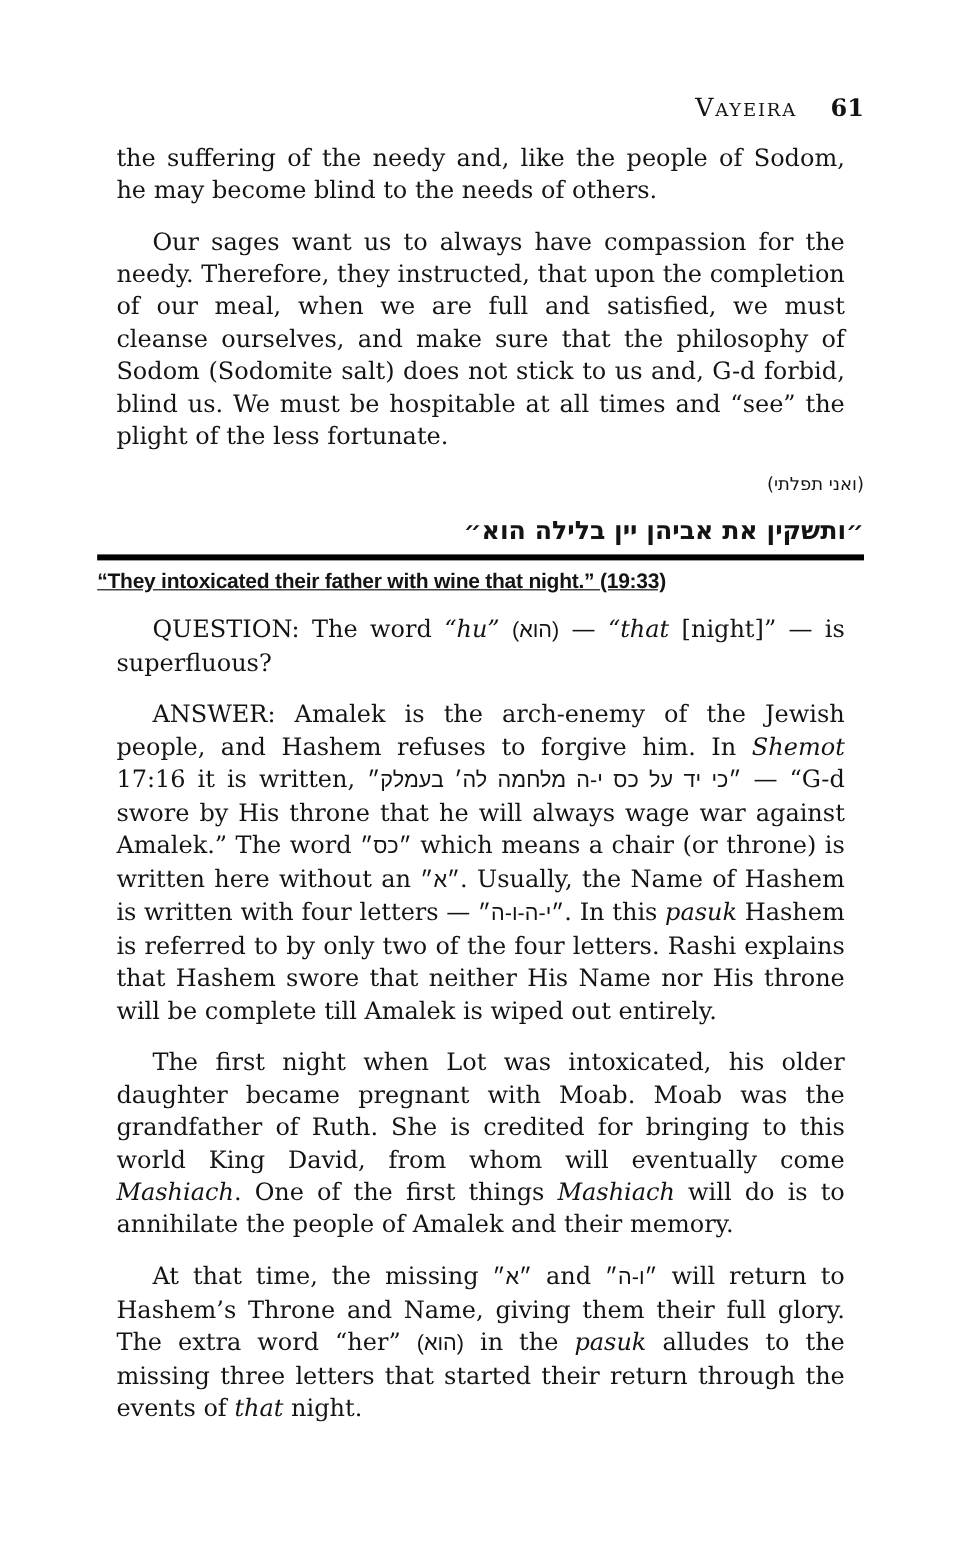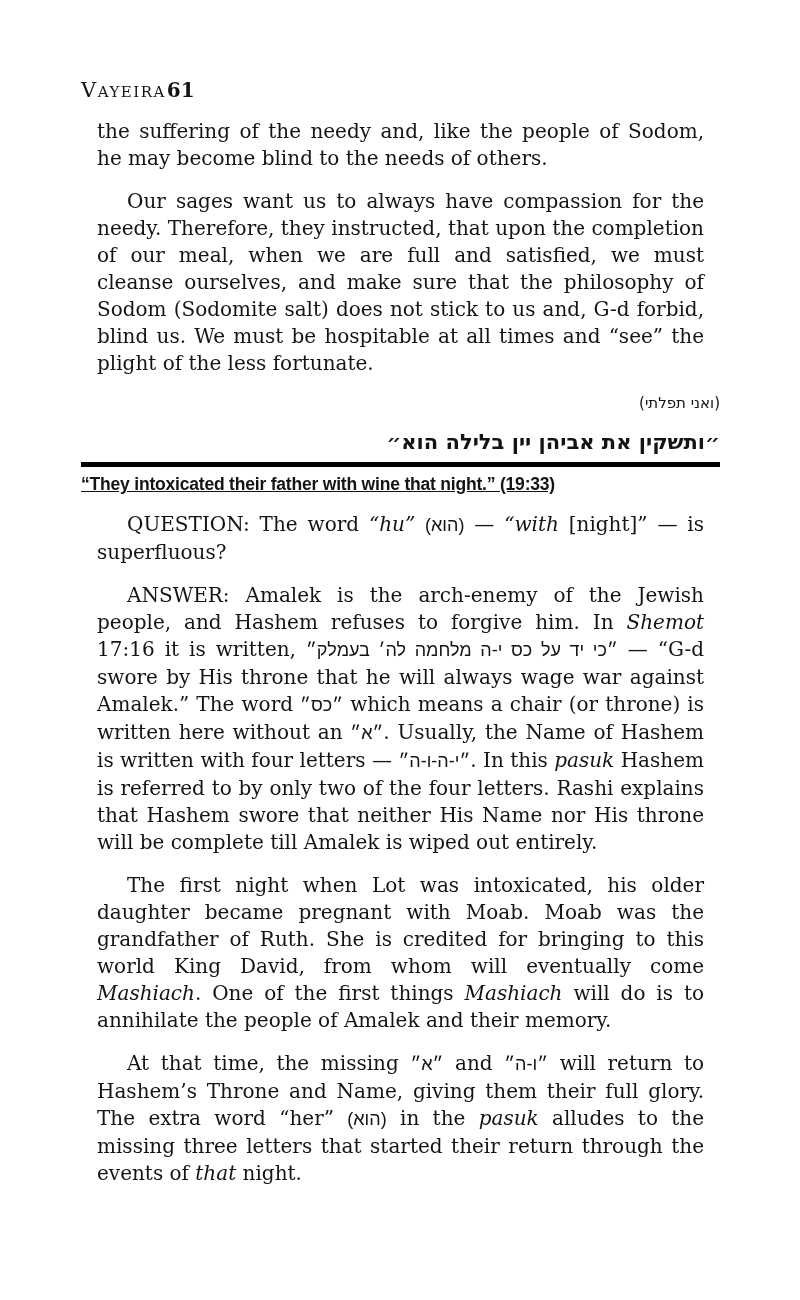--- a/index.html
+++ b/index.html
@@ -14,23 +14,23 @@
   .page {
     position: relative;
     width: 800px;
     height: 1300px;
     padding: 78px 80px 0 81px;
     background: #ffffff;
     overflow: hidden;
   }
   .running-header {
     display: flex;
-    justify-content: flex-start;
+    justify-content: flex-end;
     align-items: baseline;
-    gap: 1px;
+    gap: 28px;
   }
   .section-title {
     font-variant: small-caps;
     font-size: 21px;
     letter-spacing: 1.5px;
   }
   .page-number {
     font-size: 20px;
     font-weight: bold;
   }
@@ -101,21 +101,21 @@
     <p class="para-gap indent"><span class="run-n">Our sages want us to always have compassion for the needy. Therefore, they instructed, that upon the completion of our meal, when we are full and satisfied, we must cleanse ourselves, and make sure that the philosophy of Sodom (Sodomite salt) does not stick to us and, G-d forbid, blind us. We must be hospitable at all times and “see” the plight of the less fortunate.</span></p>
 
     <div class="attribution">(ואני תפלתי)</div>
 
     <div class="heading-hebrew">״ותשקין את אביהן יין בלילה הוא״</div>
 
     <div class="heading-rule"></div>
 
     <div class="heading-english">“They intoxicated their father with wine that night.” (19:33)</div>
 
-    <p class="q-gap indent"><span class="run-n">QUESTION: The word </span><span class="run-i">“hu” </span><span class="run-h">(הוא)</span><span class="run-n"> — </span><span class="run-i">“with</span><span class="run-n"> [night]” — is superfluous?</span></p>
+    <p class="q-gap indent"><span class="run-n">QUESTION: The word </span><span class="run-i">“hu” </span><span class="run-h">(הוא)</span><span class="run-n"> — </span><span class="run-i">“that</span><span class="run-n"> [night]” — is superfluous?</span></p>
 
     <p class="para-gap indent"><span class="run-n">ANSWER: Amalek is the arch-enemy of the Jewish people, and Hashem refuses to forgive him. In </span><span class="run-i">Shemot</span><span class="run-n"> 17:16 it is written, </span><span class="run-h">״כי יד על כס י-ה מלחמה לה׳ בעמלק״</span><span class="run-n"> — “G-d swore by His throne that he will always wage war against Amalek.” The word </span><span class="run-h">״כס״</span><span class="run-n"> which means a chair (or throne) is written here without an </span><span class="run-h">״א״</span><span class="run-n">. Usually, the Name of Hashem is written with four letters — </span><span class="run-h">״י-ה-ו-ה״</span><span class="run-n">. In this </span><span class="run-i">pasuk</span><span class="run-n"> Hashem is referred to by only two of the four letters. Rashi explains that Hashem swore that neither His Name nor His throne will be complete till Amalek is wiped out entirely.</span></p>
 
     <p class="para-gap indent"><span class="run-n">The first night when Lot was intoxicated, his older daughter became pregnant with Moab. Moab was the grandfather of Ruth. She is credited for bringing to this world King David, from whom will eventually come </span><span class="run-i">Mashiach</span><span class="run-n">. One of the first things </span><span class="run-i">Mashiach</span><span class="run-n"> will do is to annihilate the people of Amalek and their memory.</span></p>
 
     <p class="para-gap indent"><span class="run-n">At that time, the missing </span><span class="run-h">״א״</span><span class="run-n"> and </span><span class="run-h">״ו-ה״</span><span class="run-n"> will return to Hashem’s Throne and Name, giving them their full glory. The extra word “her” </span><span class="run-h">(הוא)</span><span class="run-n"> in the </span><span class="run-i">pasuk</span><span class="run-n"> alludes to the missing three letters that started their return through the events of </span><span class="run-i">that</span><span class="run-n"> night.</span></p>
 
 
   </div>
 

